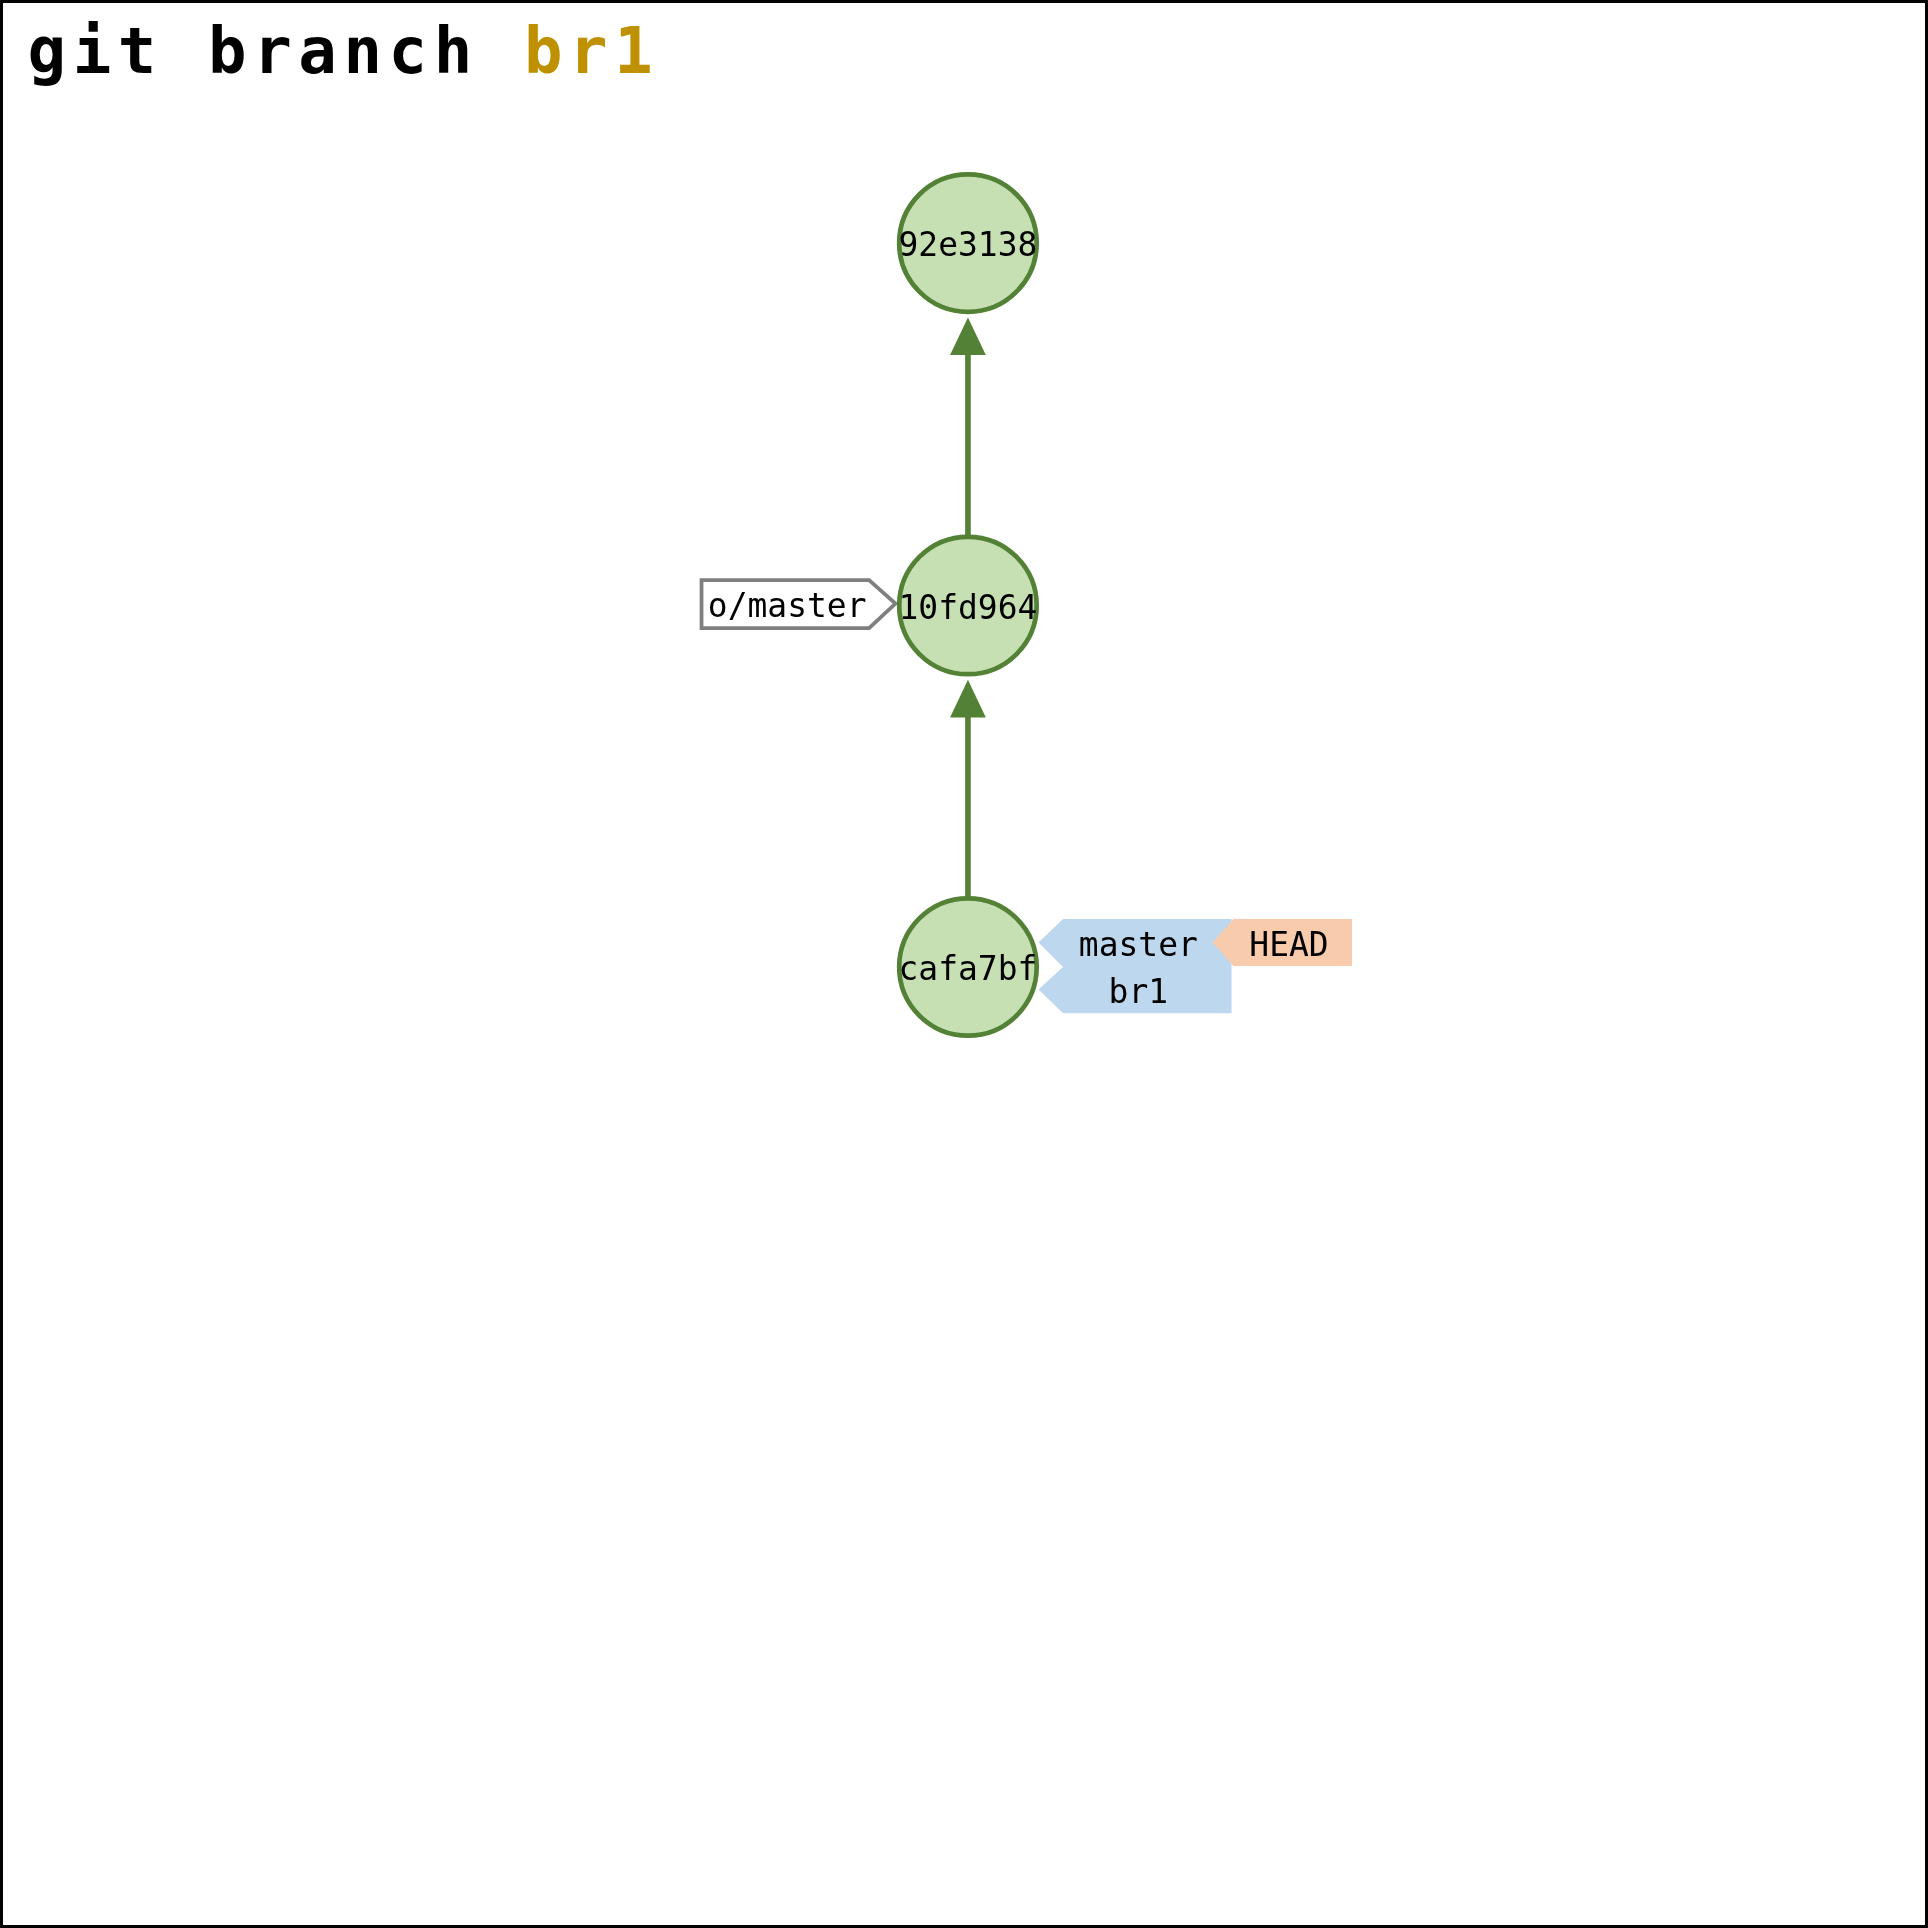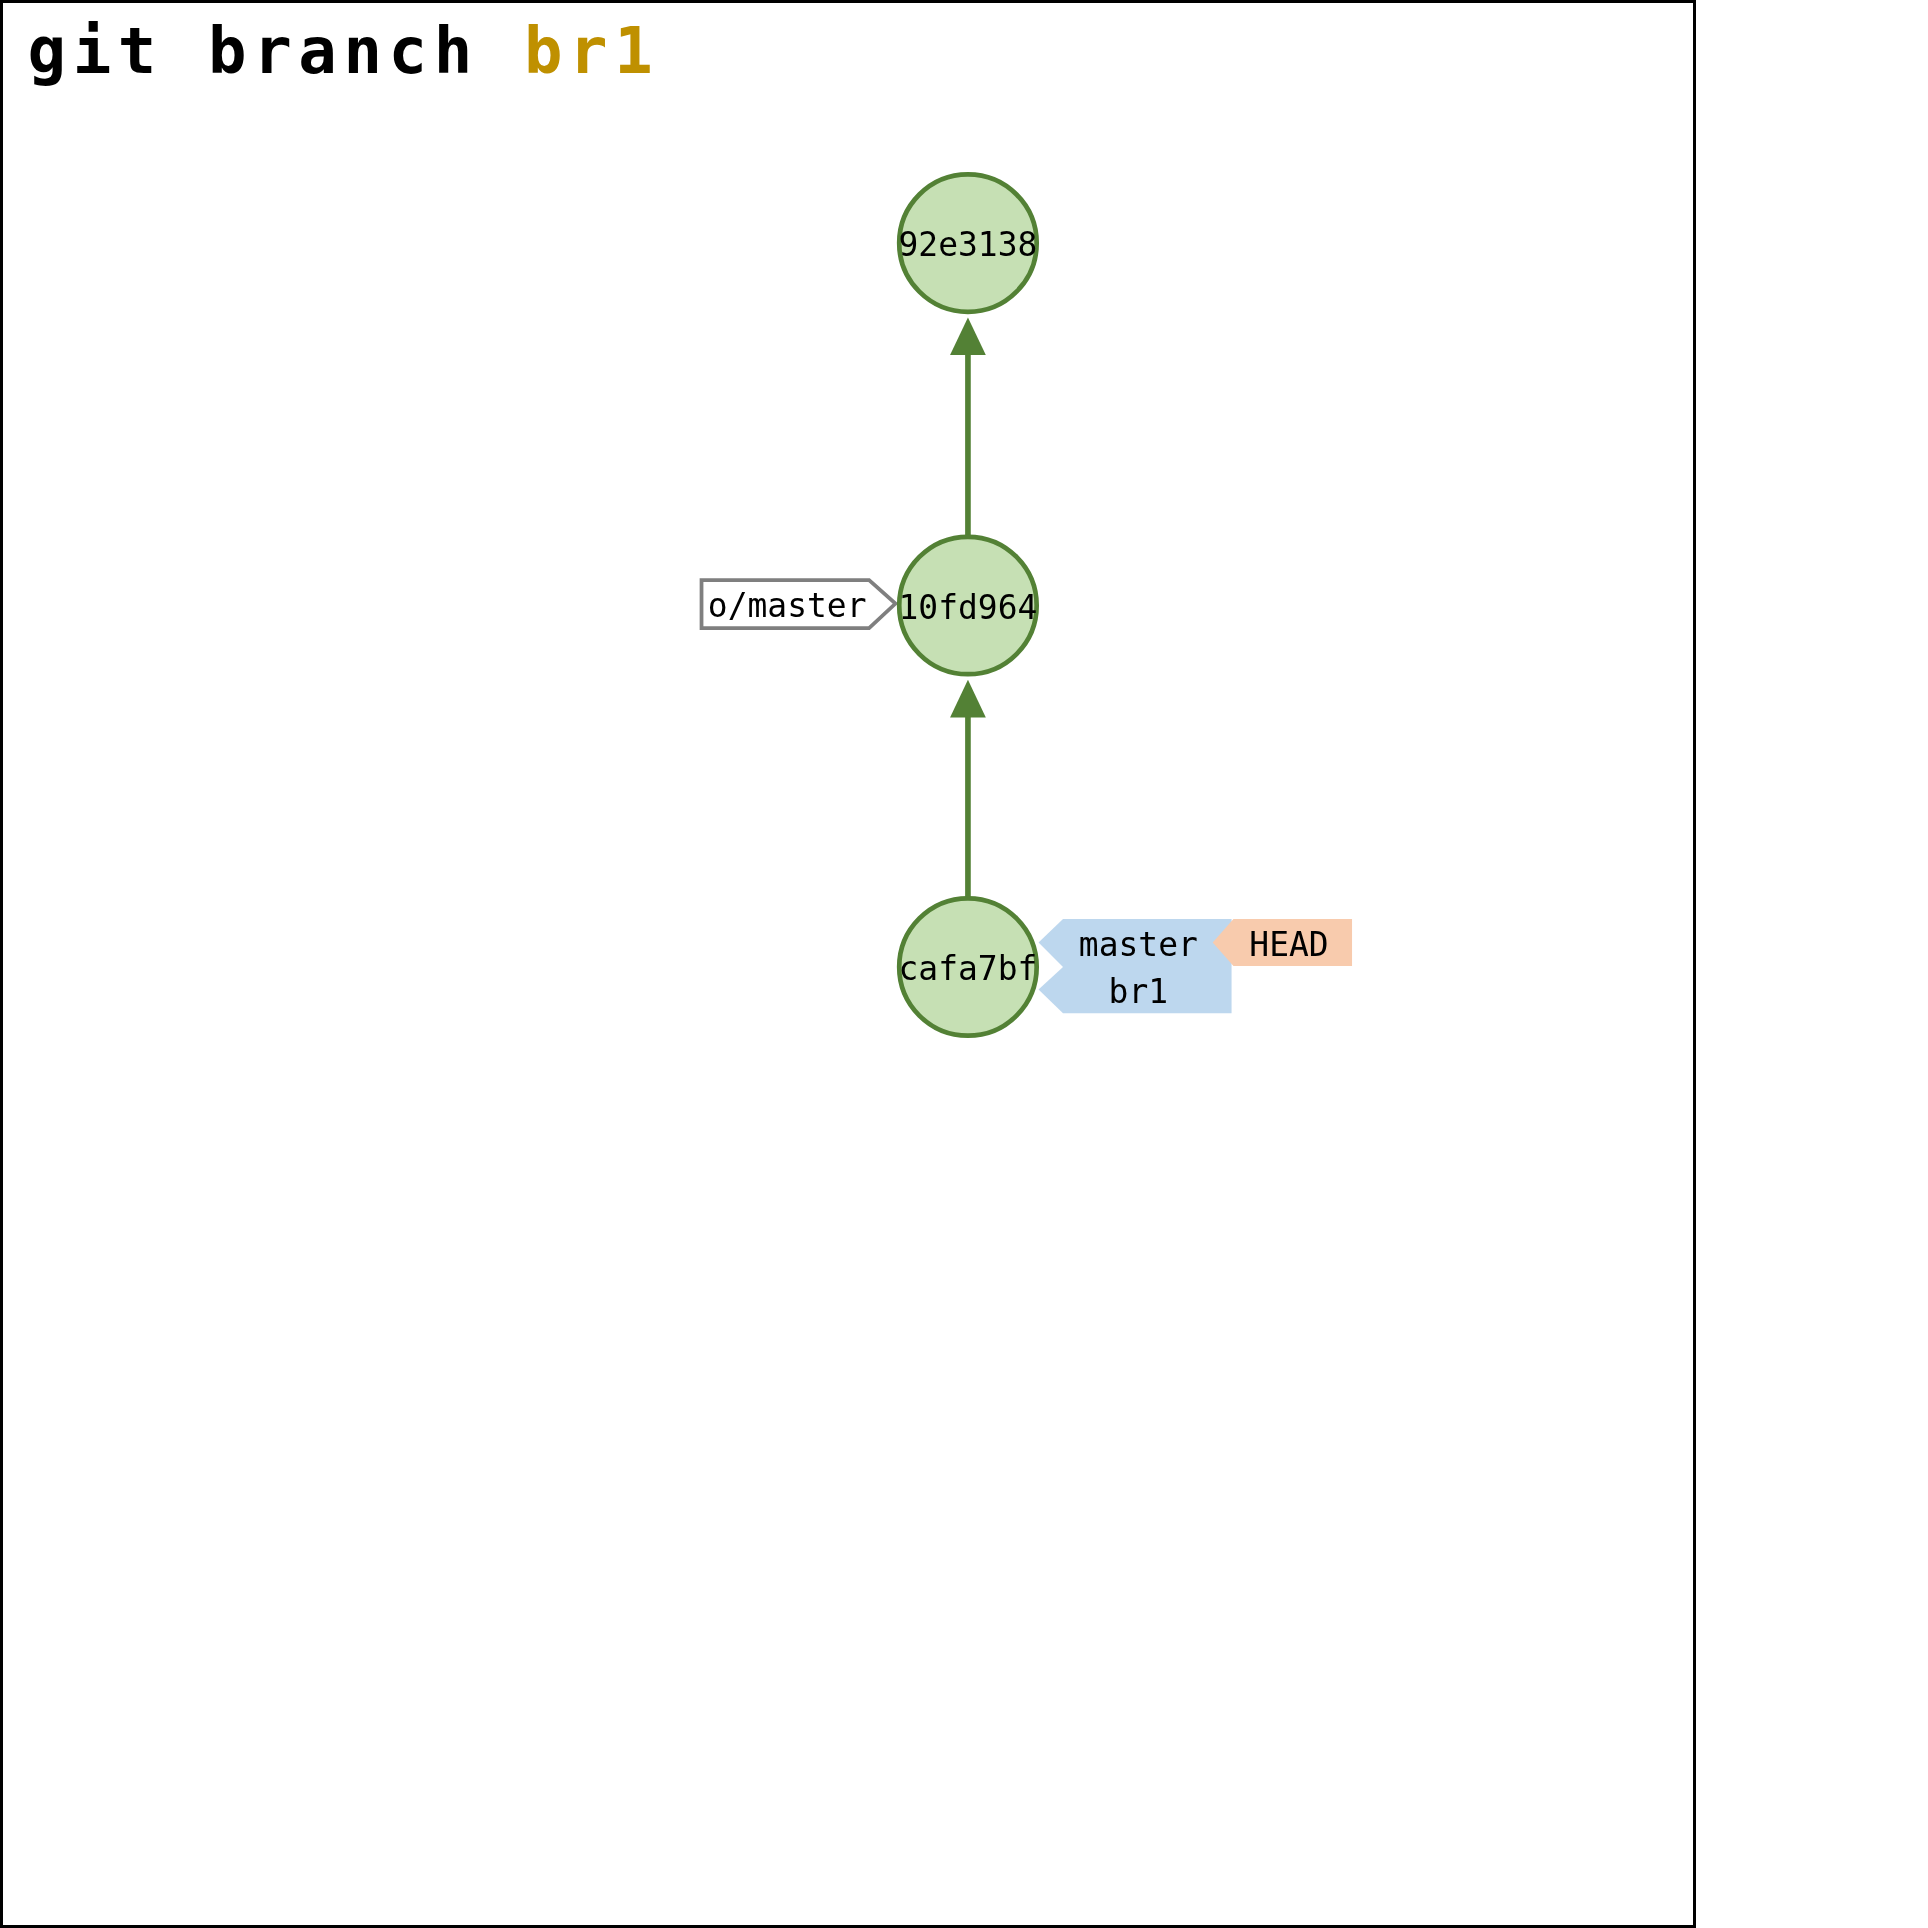--- a/index.html
+++ b/index.html
@@ -2,21 +2,21 @@
 <html style="font-size:15px"><head>
 <meta charset="utf-8">
 <style>
   html, body {
     margin: 0;
     padding: 0;
     background: #ffffff;
   }
   .page {
     position: relative;
-    width: 1696px;
+    width: 1928px;
     height: 1928px;
     box-sizing: border-box;
     border: 3.8px solid #000000;
     background: #ffffff;
     overflow: hidden;
     font-family: "DejaVu Sans Mono", "Liberation Mono", monospace;
   }
   .title {
     position: absolute;
     left: 24.5px;

